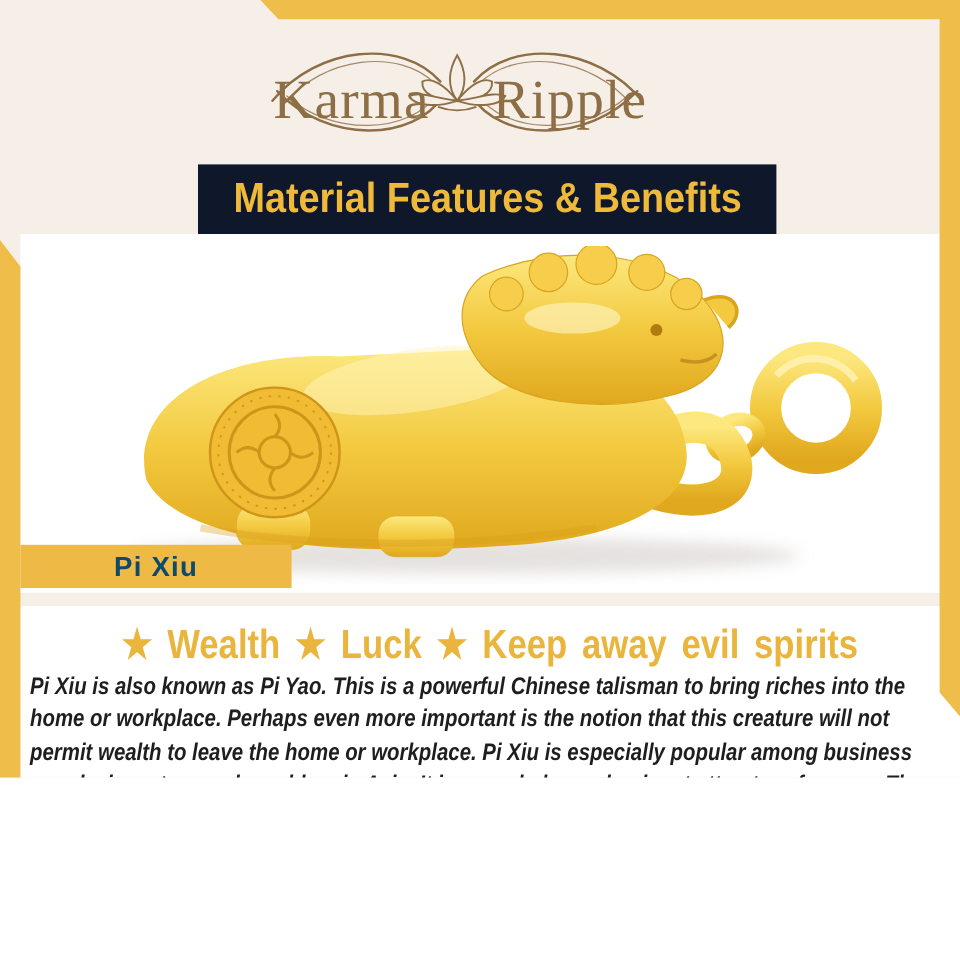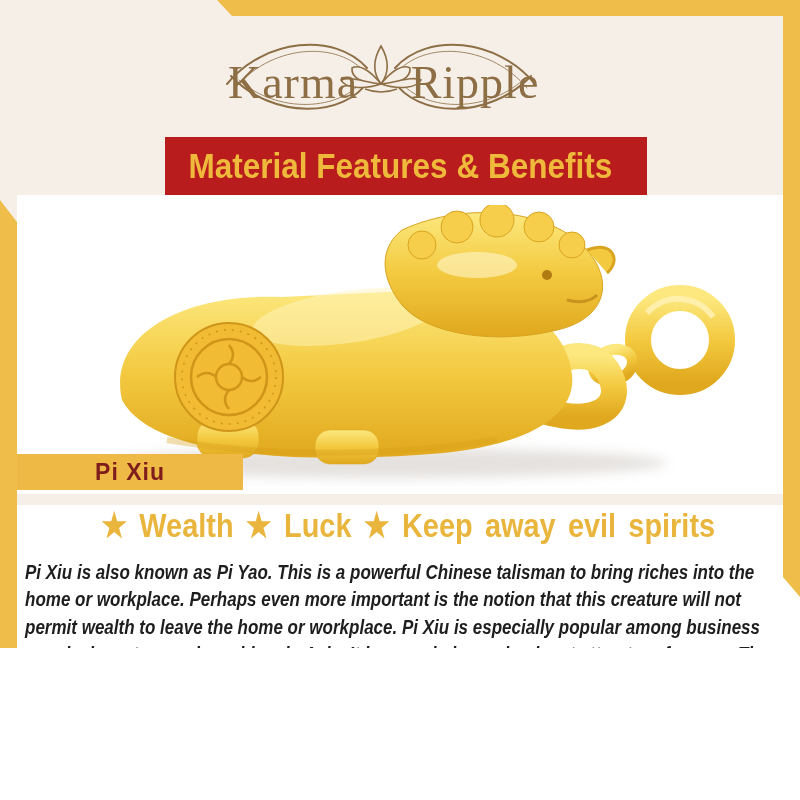--- a/index.html
+++ b/index.html
@@ -7,37 +7,37 @@
   .canvas{position:relative;width:800px;height:648px;background:#F5EFE8;overflow:hidden;}
 
   
   .frame-svg{position:absolute;left:0;top:0;width:800px;height:800px;z-index:5;pointer-events:none;}
 
   
   .logo{position:absolute;left:205px;top:18px;width:390px;height:118px;z-index:2;}
   .logo text{font-family:"Liberation Serif","DejaVu Serif",serif;font-size:46px;fill:#8D6E45;letter-spacing:1px;}
 
   
-  .banner{position:absolute;left:165px;top:137px;width:482px;height:58px;background:#b91c1c;z-index:2;
-          display:flex;align-items:center;justify-content:flex-start;}
+  .banner{position:absolute;left:165px;top:137px;width:482px;height:58px;background:#0f172a;z-index:2;
+          display:flex;align-items:center;justify-content:center;}
   .banner .title{display:inline-block;transform:scaleX(.9);transform-origin:center;
           font-weight:700;font-size:35px;color:#EFBA3C;white-space:nowrap;letter-spacing:0;}
 
   
   .photo-panel{position:absolute;left:17px;top:195px;width:766px;height:299px;background:#FFFFFF;z-index:1;}
   .pendant-svg{position:absolute;left:30px;top:10px;width:700px;height:282px;}
 
   
   .pixiu-label{position:absolute;left:17px;top:454px;width:226px;height:36px;background:#EEB945;z-index:6;
           display:flex;align-items:center;justify-content:center;
-          color:#7f1d1d;font-weight:700;font-size:23px;letter-spacing:1px;}
+          color:#0c4a6e;font-weight:700;font-size:23px;letter-spacing:1px;}
 
   
   .content-panel{position:absolute;left:17px;top:505px;width:783px;height:277px;background:#FFFFFF;z-index:1;}
-  .headline{height:52px;display:flex;align-items:flex-start;justify-content:center;}
+  .headline{height:52px;display:flex;align-items:flex-end;justify-content:center;}
   .headline .headline-text{display:inline-block;transform:scaleX(.85);transform-origin:center;
           font-weight:700;font-size:34px;color:#E9B53C;white-space:nowrap;word-spacing:5px;}
   .description-wrap{position:absolute;left:8px;top:54px;width:775px;overflow:visible;font-style:italic;}
   .description{width:902px;transform:scaleX(.85);transform-origin:top left;
           font-weight:700;font-size:20px;line-height:27.4px;color:#1E1E1E;text-align:left;}
 </style>
 </head>
 <body>
 
 <div class="canvas">

